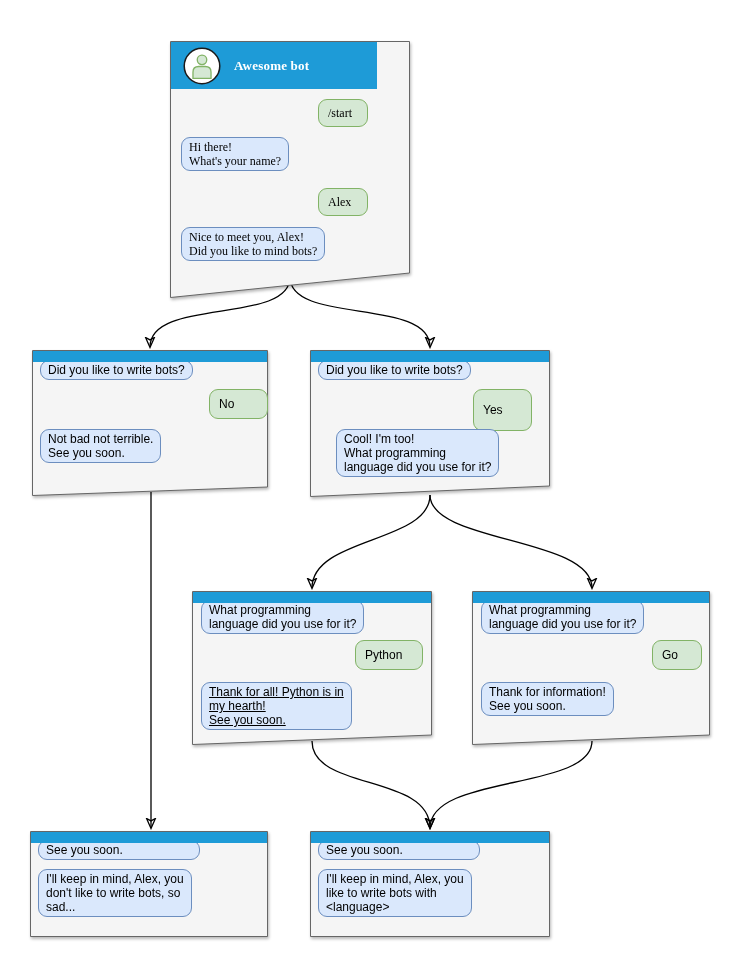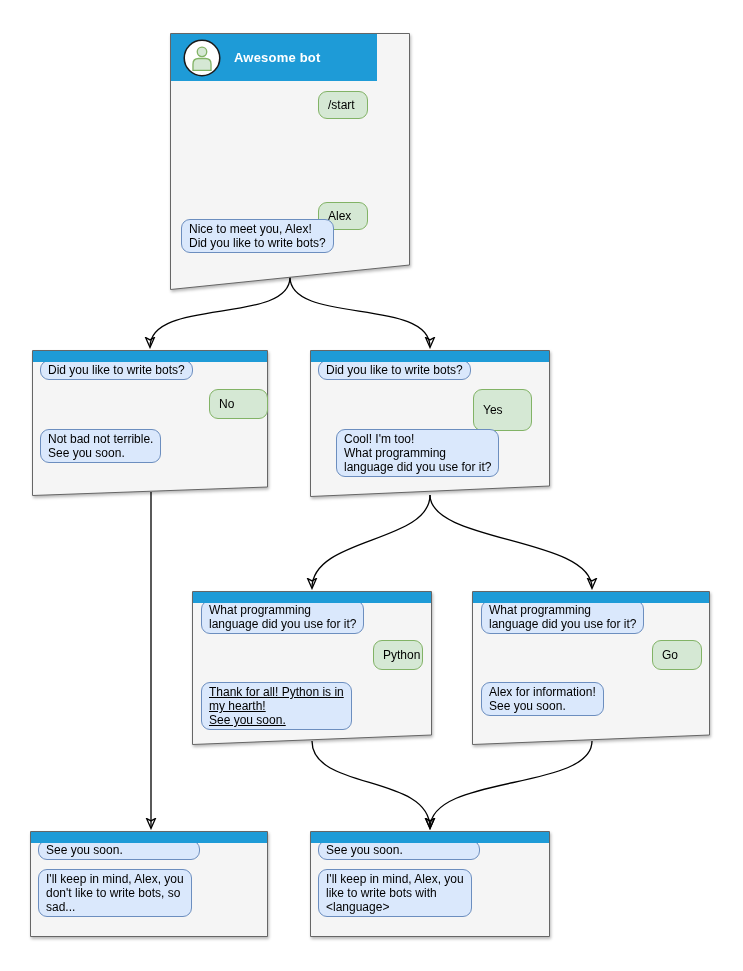--- a/index.html
+++ b/index.html
@@ -58,36 +58,38 @@
     </defs>
     <path d="M290,277 C290,325 150,297 150,347" marker-end="url(#arrow)"></path>
     <path d="M290,277 C290,325 430,297 430,347" marker-end="url(#arrow)"></path>
     <path d="M151,492 L151,828" marker-end="url(#arrow)"></path>
     <path d="M430,495 C430,543 312,537 312,588" marker-end="url(#arrow)"></path>
     <path d="M430,495 C430,543 592,537 592,588" marker-end="url(#arrow)"></path>
     <path d="M312,741 C312,791 430,774 430,828" marker-end="url(#arrow)"></path>
     <path d="M592,741 C592,791 430,774 430,828" marker-end="url(#arrow)"></path>
   </svg>
 
-  <div class="window" style="left:170px;top:33px;width:208px;height:257px;">
+  <div class="window" style="left:170px;top:41px;width:208px;height:257px;font-family:Liberation Serif, serif;">
     <svg class="shape" width="240" height="257">
       <polygon points="0.5,0.5 239.5,0.5 239.5,232 0.5,256.5"></polygon>
     </svg>
     <div class="header tall">
       <svg class="avatar" viewBox="0 0 40 40">
         <circle cx="20" cy="20" r="18.7" fill="#ffffff" stroke="#1a1a1a" stroke-width="1.6"></circle>
         <circle cx="20" cy="13.5" r="5" fill="#d5e8d4" stroke="#82b366" stroke-width="1.4"></circle>
         <path d="M10.5,33 L10.5,26.5 Q10.5,20.5 16.5,20.5 L23.5,20.5 Q29.5,20.5 29.5,26.5 L29.5,33 Z" fill="#d5e8d4" stroke="#82b366" stroke-width="1.4"></path>
       </svg>
       <span class="title">Awesome bot</span>
     </div>
     <div class="bubble user" style="right:10px;top:58px;width:50px;height:28px;">/start</div>
-    <div class="bubble user" style="right:10px;top:147px;width:50px;height:28px;margin-top:22px;">Alex</div>
+    <div class="bubble bot" style="left:11px;top:96px;">Hi there!
+What's your name?</div>
+    <div class="bubble user" style="right:10px;top:147px;width:50px;height:28px;">Alex</div>
     <div class="bubble bot" style="left:11px;top:186px;">Nice to meet you, Alex!
-Did you like to write bots?</div>
+Did you like to mind bots?</div>
   </div>
 
   <div class="window" style="left:32px;top:350px;width:236px;height:146px;">
     <svg class="shape" width="236" height="146">
       <polygon points="0.5,0.5 235.5,0.5 235.5,137 0.5,145.5"></polygon>
     </svg>
     <div class="header slim"></div>
     <div class="bubble bot" style="left:8px;top:10px;">Did you like to write bots?</div>
     <div class="bubble user" style="right:0;top:39px;width:59px;height:30px;">No</div>
     <div class="bubble bot" style="left:8px;top:79px;">Not bad not terrible.
@@ -106,35 +108,35 @@
 language did you use for it?</div>
   </div>
 
   <div class="window" style="left:192px;top:591px;width:240px;height:154px;">
     <svg class="shape" width="240" height="154">
       <polygon points="0.5,0.5 239.5,0.5 239.5,144 0.5,153.5"></polygon>
     </svg>
     <div class="header slim"></div>
     <div class="bubble bot" style="left:9px;top:9px;">What programming
 language did you use for it?</div>
-    <div class="bubble user" style="right:9px;top:49px;width:50px;height:30px;">Python</div>
+    <div class="bubble user" style="right:9px;top:49px;width:68px;height:30px;">Python</div>
     <div class="bubble bot" style="left:9px;top:91px;text-decoration:underline;">Thank for all! Python is in
 my hearth!
 See you soon.</div>
   </div>
 
   <div class="window" style="left:472px;top:591px;width:238px;height:154px;">
     <svg class="shape" width="238" height="154">
       <polygon points="0.5,0.5 237.5,0.5 237.5,144 0.5,153.5"></polygon>
     </svg>
     <div class="header slim"></div>
     <div class="bubble bot" style="left:9px;top:9px;">What programming
 language did you use for it?</div>
     <div class="bubble user" style="right:8px;top:49px;width:50px;height:30px;text-align:right;">Go</div>
-    <div class="bubble bot" style="left:9px;top:91px;">Alex for information!
+    <div class="bubble bot" style="left:9px;top:91px;">Thank for information!
 See you soon.</div>
   </div>
 
   <div class="window" style="left:30px;top:831px;width:238px;height:106px;">
     <svg class="shape" width="238" height="106">
       <polygon points="0.5,0.5 237.5,0.5 237.5,105.5 0.5,105.5"></polygon>
     </svg>
     <div class="header slim"></div>
     <div class="bubble bot" style="left:8px;top:9px;min-width:162px;">See you soon.</div>
     <div class="bubble bot" style="left:8px;top:38px;">I'll keep in mind, Alex, you

